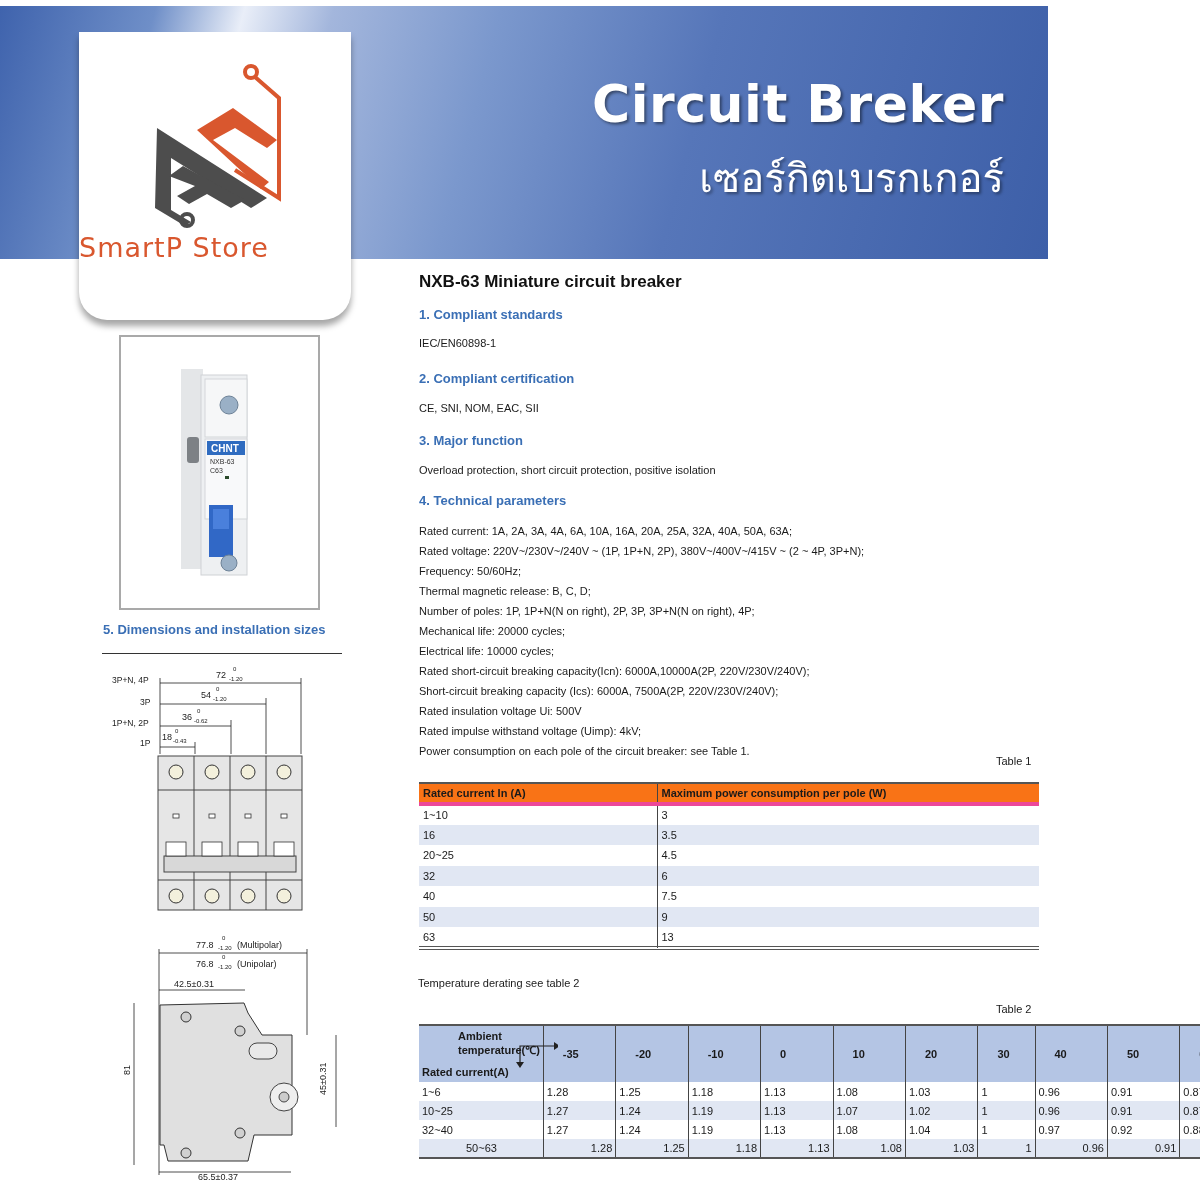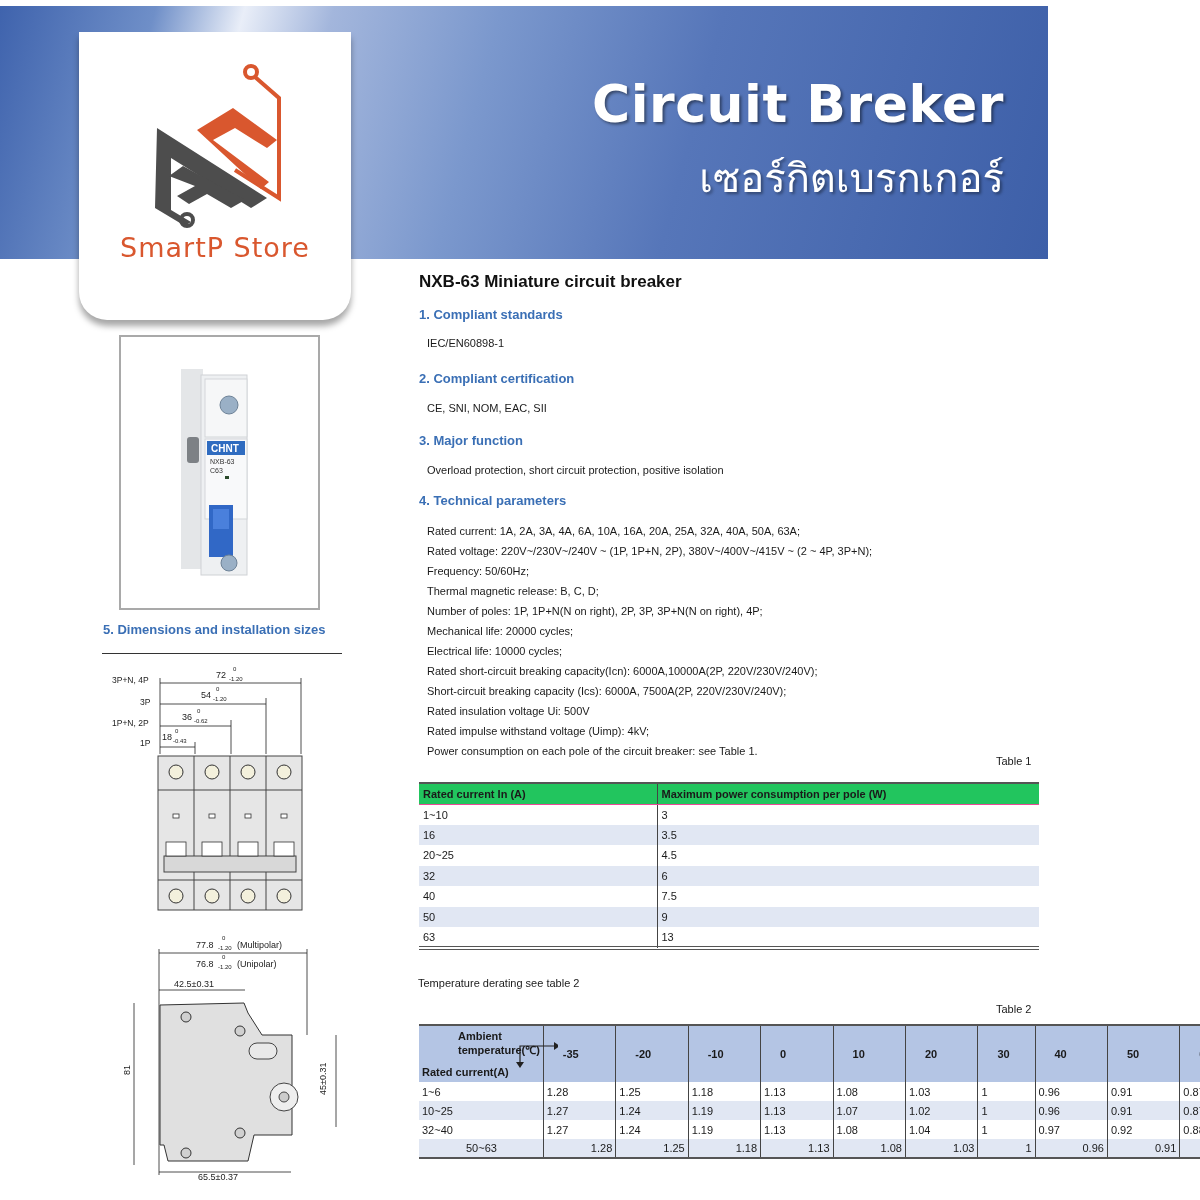--- a/index.html
+++ b/index.html
@@ -26,21 +26,21 @@
   }
 
   
   .logo-card {
     position: absolute; left: 79px; top: 32px; width: 272px; height: 288px;
     background: #ffffff; border-radius: 0 0 28px 28px;
     box-shadow: 0 6px 6px rgba(0,0,0,0.35);
   }
   .logo-mark { position: absolute; left: 72px; top: 26px; width: 130px; height: 175px; }
   .logo-text {
-    position: absolute; left: 0; width: 100%; top: 200px; text-align: center;
+    position: absolute; left: 0; width: 100%; top: 200px; text-align: left;
     font-family: "DejaVu Sans", sans-serif; font-size: 27px; color: #d9572e;
     letter-spacing: 1px;
   }
 
   
   .product-photo {
     position: absolute; left: 119px; top: 335px; width: 201px; height: 275px;
     border: 2px solid #a9a9a9; background: #ffffff;
   }
 
@@ -48,27 +48,27 @@
     position: absolute; left: 103px; top: 622px;
     font-size: 13px; font-weight: bold; color: #3a6fb5;
   }
   .section5-rule { position: absolute; left: 102px; top: 653px; width: 240px; height: 1px; background: #333; }
 
   .drawing-front { position: absolute; left: 104px; top: 664px; width: 200px; height: 252px; }
   .drawing-side  { position: absolute; left: 104px; top: 935px; width: 246px; height: 250px; }
   .dim-text { font-family: "Liberation Sans", sans-serif; fill: #222; }
   .doc-title { position: absolute; left: 419px; top: 272px; font-size: 17px; font-weight: bold; color: #111; }
   .sec-head { position: absolute; left: 419px; font-size: 13px; font-weight: bold; color: #3a6fb5; }
-  .body-line { position: absolute; left: 419px; font-size: 11px; color: #1a1a1a; white-space: nowrap; margin-left: 8px; }
+  .body-line { position: absolute; left: 419px; font-size: 11px; color: #1a1a1a; white-space: nowrap; }
 
   .table-label { position: absolute; font-size: 11px; color: #1a1a1a; }
 
   
   .t1 { position: absolute; left: 419px; top: 782px; width: 620px; border-collapse: collapse; font-size: 11px; }
-  .t1 th { background: #22c55e; text-align: left; font-weight: bold; height: 21px; padding: 0 4px; border-top: 2px solid #555; border-bottom: 1px solid #ec4899; }
+  .t1 th { background: #f97316; text-align: left; font-weight: bold; height: 21px; padding: 0 4px; border-top: 2px solid #555; border-bottom: 4px solid #ec4899; }
   .t1 td { height: 20.5px; padding: 0 4px; }
   .t1 td:first-child, .t1 th:first-child { width: 238px; border-right: 1px solid #444; }
   .t1 tr.alt td { background: #e1e7f3; }
   .t1-bottom { position: absolute; left: 419px; top: 946px; width: 620px; height: 4px; border-top: 1px solid #555; border-bottom: 1px solid #555; }
 
   
   .t2 { position: absolute; left: 419px; top: 1024px; width: 618px; border-collapse: collapse; font-size: 11px; }
   .t2 th { background: #b4c5e4; text-align: left; font-weight: bold; height: 45px; padding: 0 19px; border-top: 2px solid #555; border-left: 1px solid #444; }
   .t2 th:first-child { border-left: none; width: 162px; position: relative; vertical-align: top; padding: 4px 3px; }
   .t2 td { height: 19px; padding: 0 3px; border-left: 1px solid #444; }

